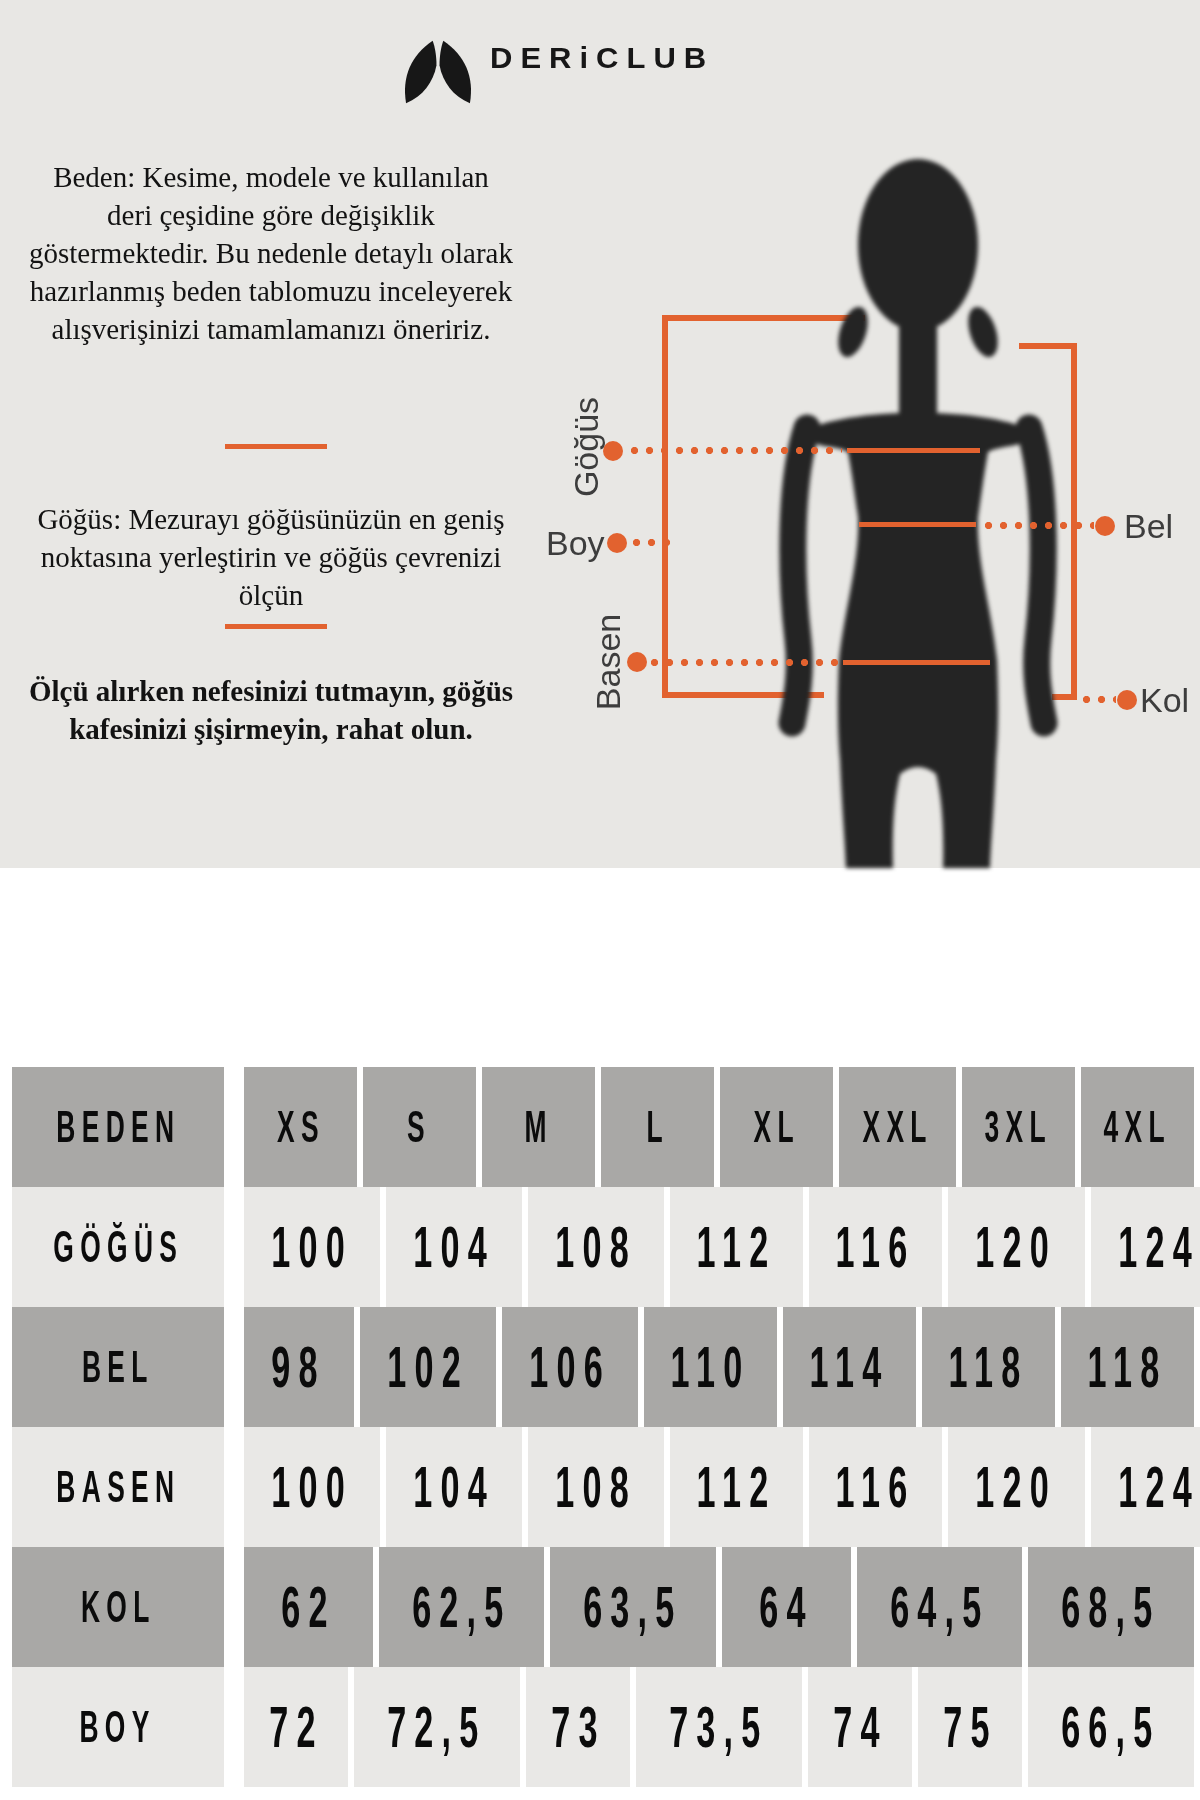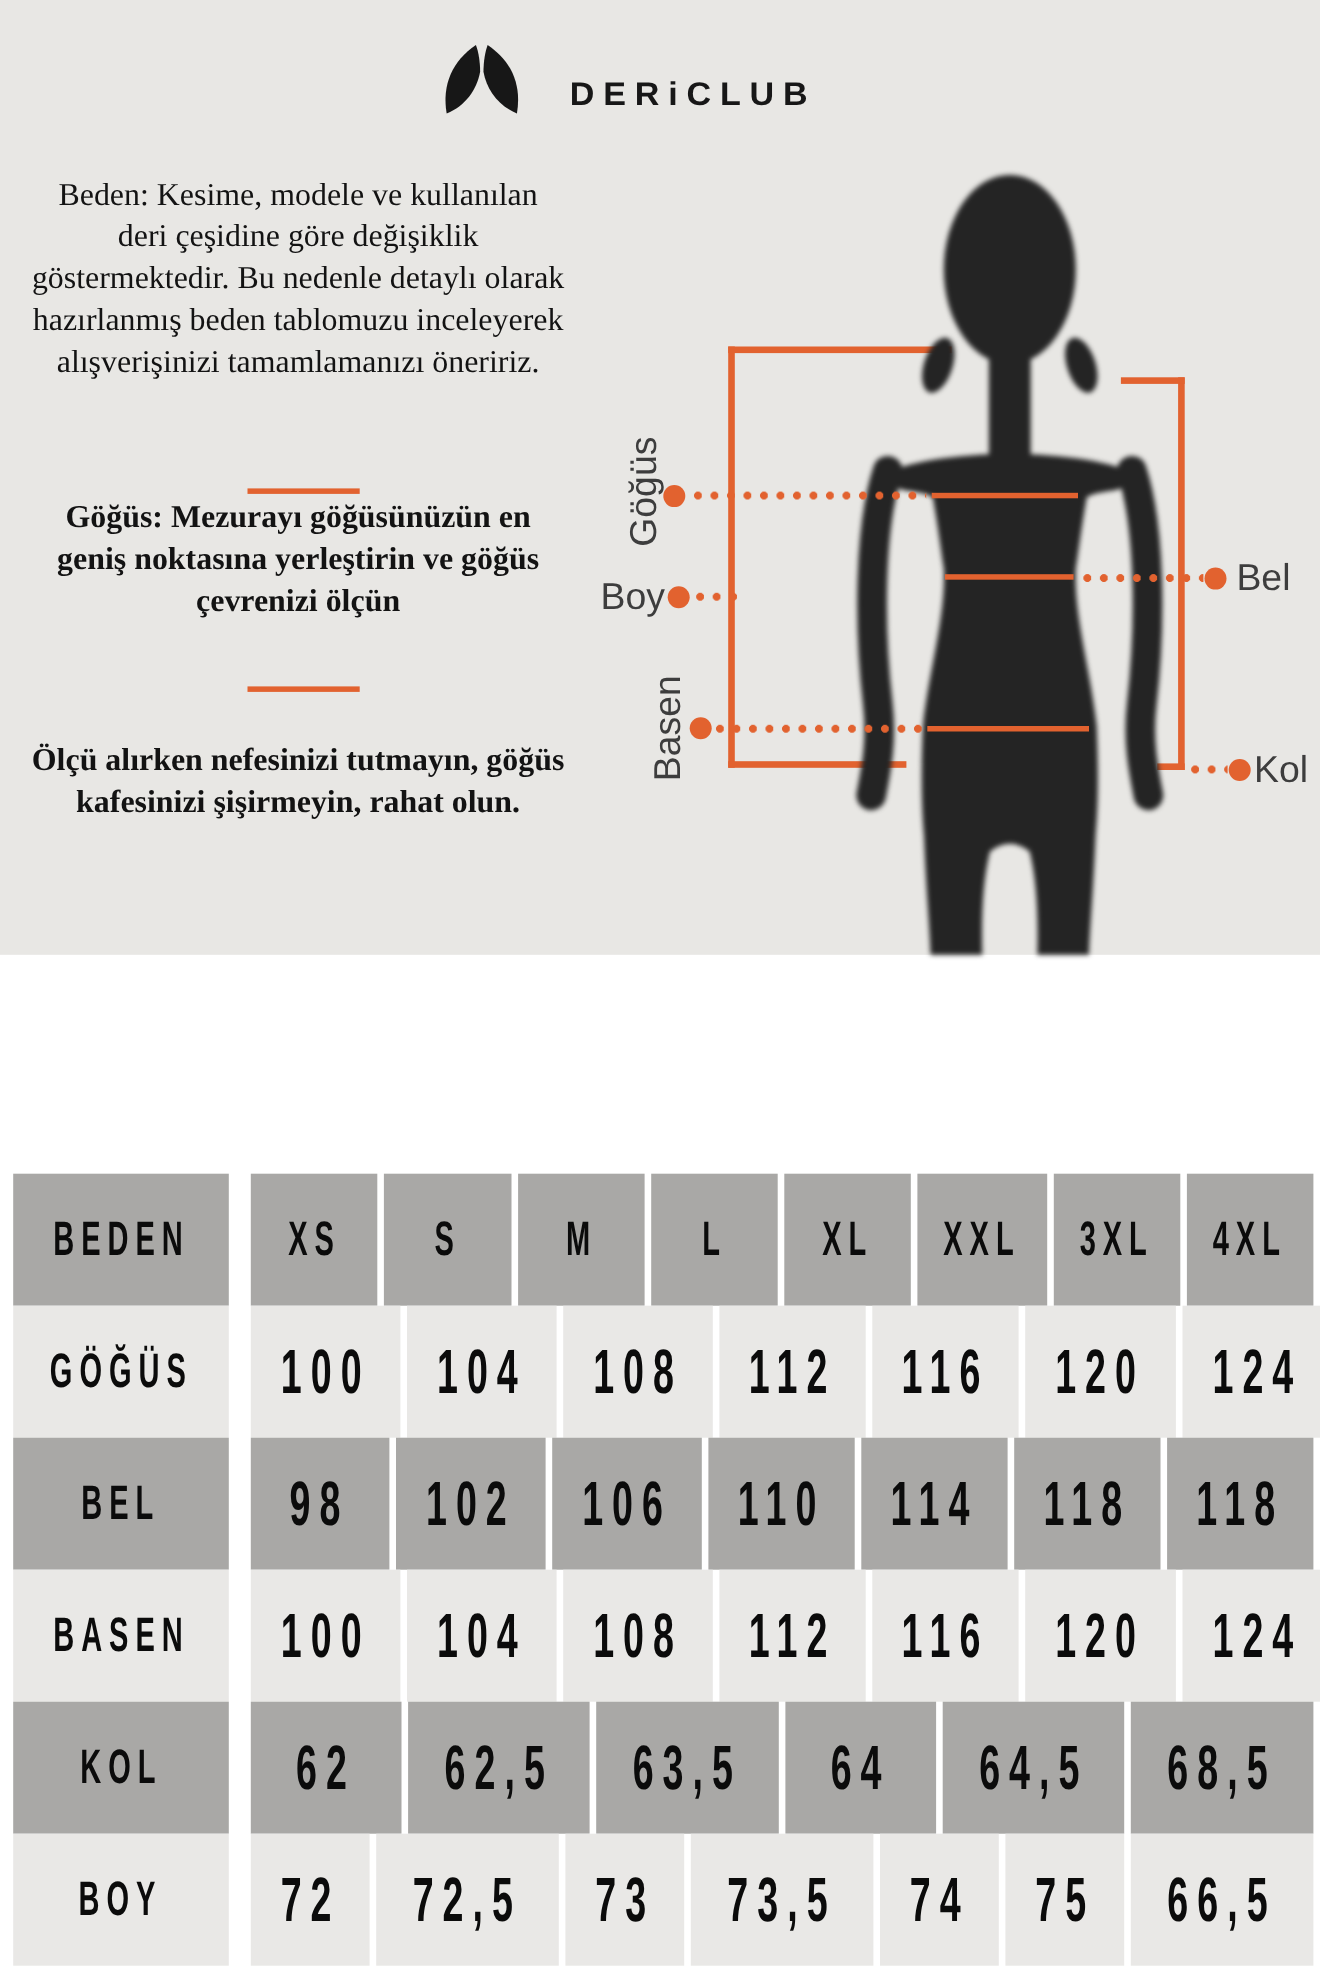--- a/index.html
+++ b/index.html
@@ -3,30 +3,30 @@
 <meta charset="utf-8">
 <style>
   html,body{margin:0;padding:0;background:#ffffff;}
   .page{position:relative;width:1200px;height:1800px;background:#ffffff;overflow:hidden;
         font-family:"Liberation Sans",sans-serif;}
 
   
   .top-section{position:absolute;left:0;top:0;width:1200px;height:868px;background:#e8e7e4;}
 
   
-  .logo{position:absolute;left:400px;top:40px;display:flex;align-items:flex-end;gap:28px;}
+  .logo{position:absolute;left:400px;top:40px;display:flex;align-items:flex-start;}
   .logo svg{display:block;}
   .logo-text{font-weight:700;font-size:31px;letter-spacing:8px;color:#171717;margin-left:14px;
              transform:scaleY(0.96);}
 
   
   .intro p{position:absolute;left:28px;width:486px;margin:0;text-align:center;
            font-family:"Liberation Serif",serif;font-size:29px;line-height:38px;color:#131313;}
   .p1{top:158px;}
-  .p2{top:451px;font-weight:bold;}
+  .p2{top:500px;}
   .p3{top:672px;font-weight:bold;}
   .divider{position:absolute;left:225px;width:102px;height:5px;background:#e2622f;}
   .d1{top:444px;}
   .d2{top:624px;}
 
   
   .silhouette{position:absolute;left:740px;top:150px;filter:blur(2.3px);}
 
   
   .oline{position:absolute;background:#e2622f;}
@@ -45,21 +45,21 @@
 
   
   .cnd{display:inline-block;transform:scaleX(0.60);letter-spacing:0.24em;font-weight:700;
        white-space:nowrap;color:#0b0b0b;}
   .title-cnd{transform:scaleX(0.68);letter-spacing:0.22em;word-spacing:0.55em;}
 
   
   .size-table{position:absolute;left:12px;top:1067px;width:1182px;}
   .trow{display:flex;height:120px;gap:6px;}
   .cell{display:flex;align-items:center;justify-content:center;}
-  .label-cell{width:196px;flex:none;margin-right:14px;}
+  .label-cell{width:212px;flex:none;margin-right:14px;}
   .val-cell{flex:1;}
   .dark .cell{background:#a9a8a6;}
   .light .cell{background:#e9e8e6;}
   .hdr-txt{font-size:44px;}
   .val-txt{font-size:57px;}
 </style>
 </head>
 <body>
 
 <div class="page">

